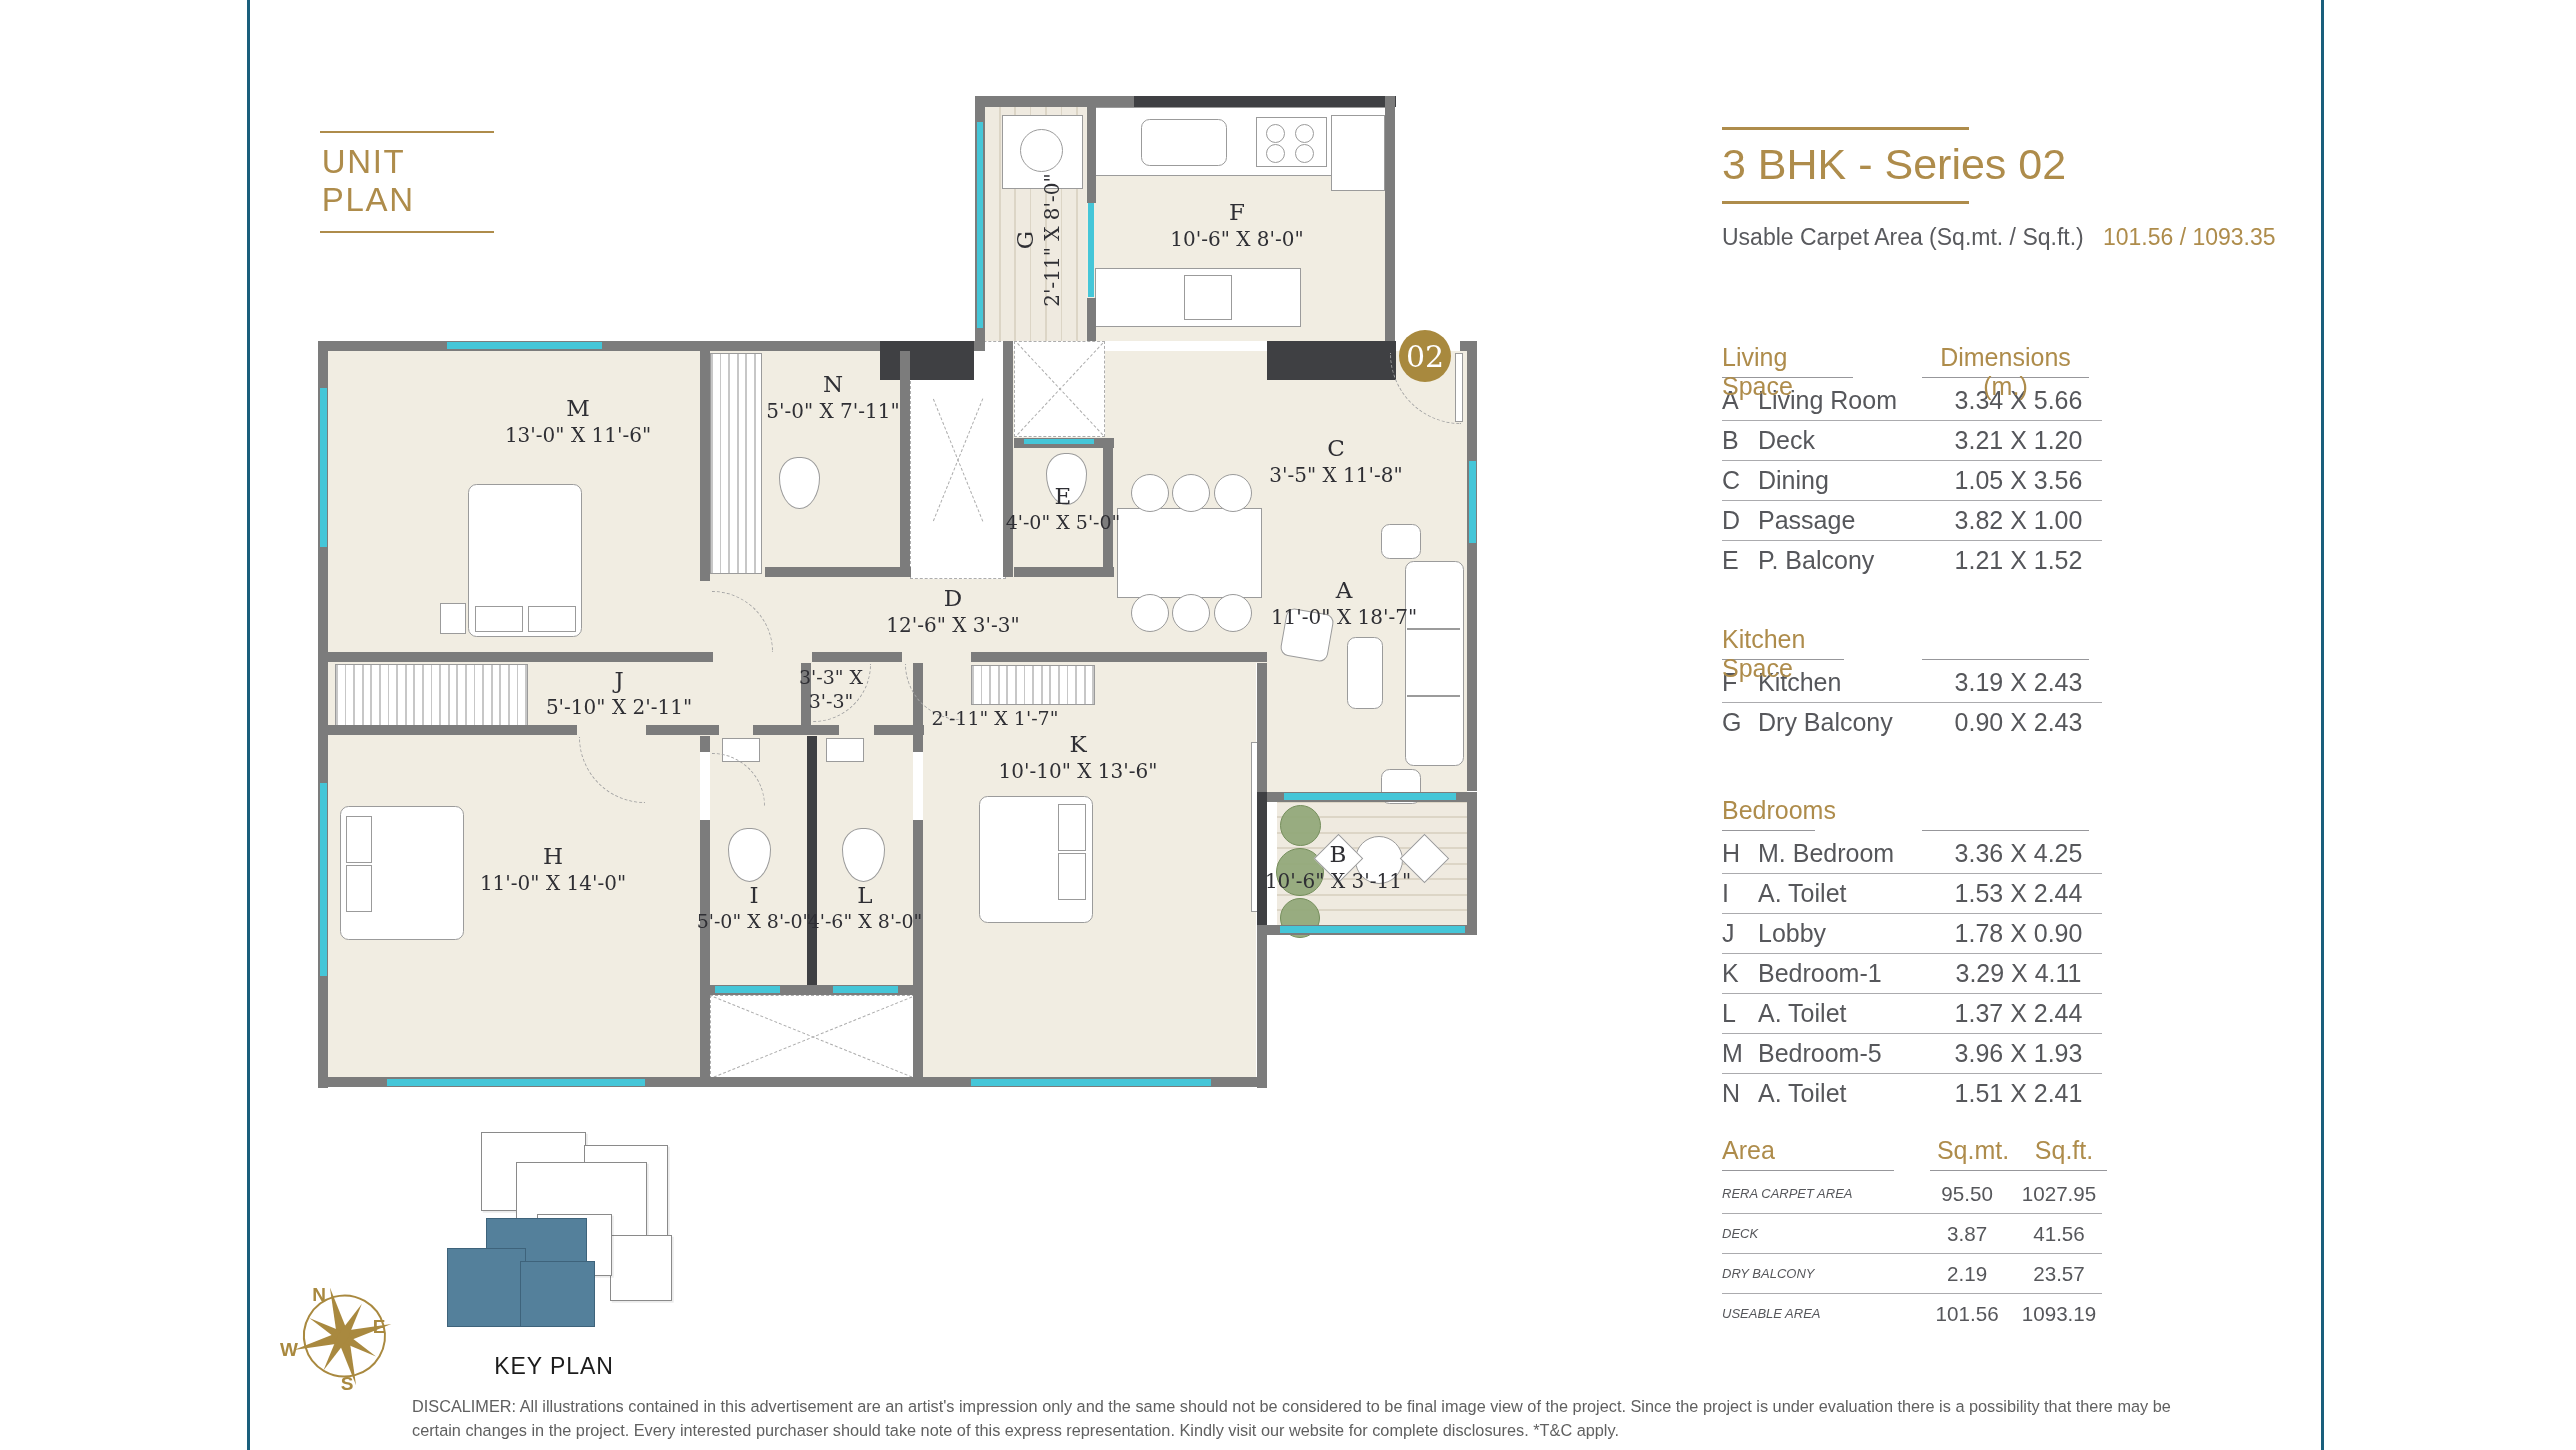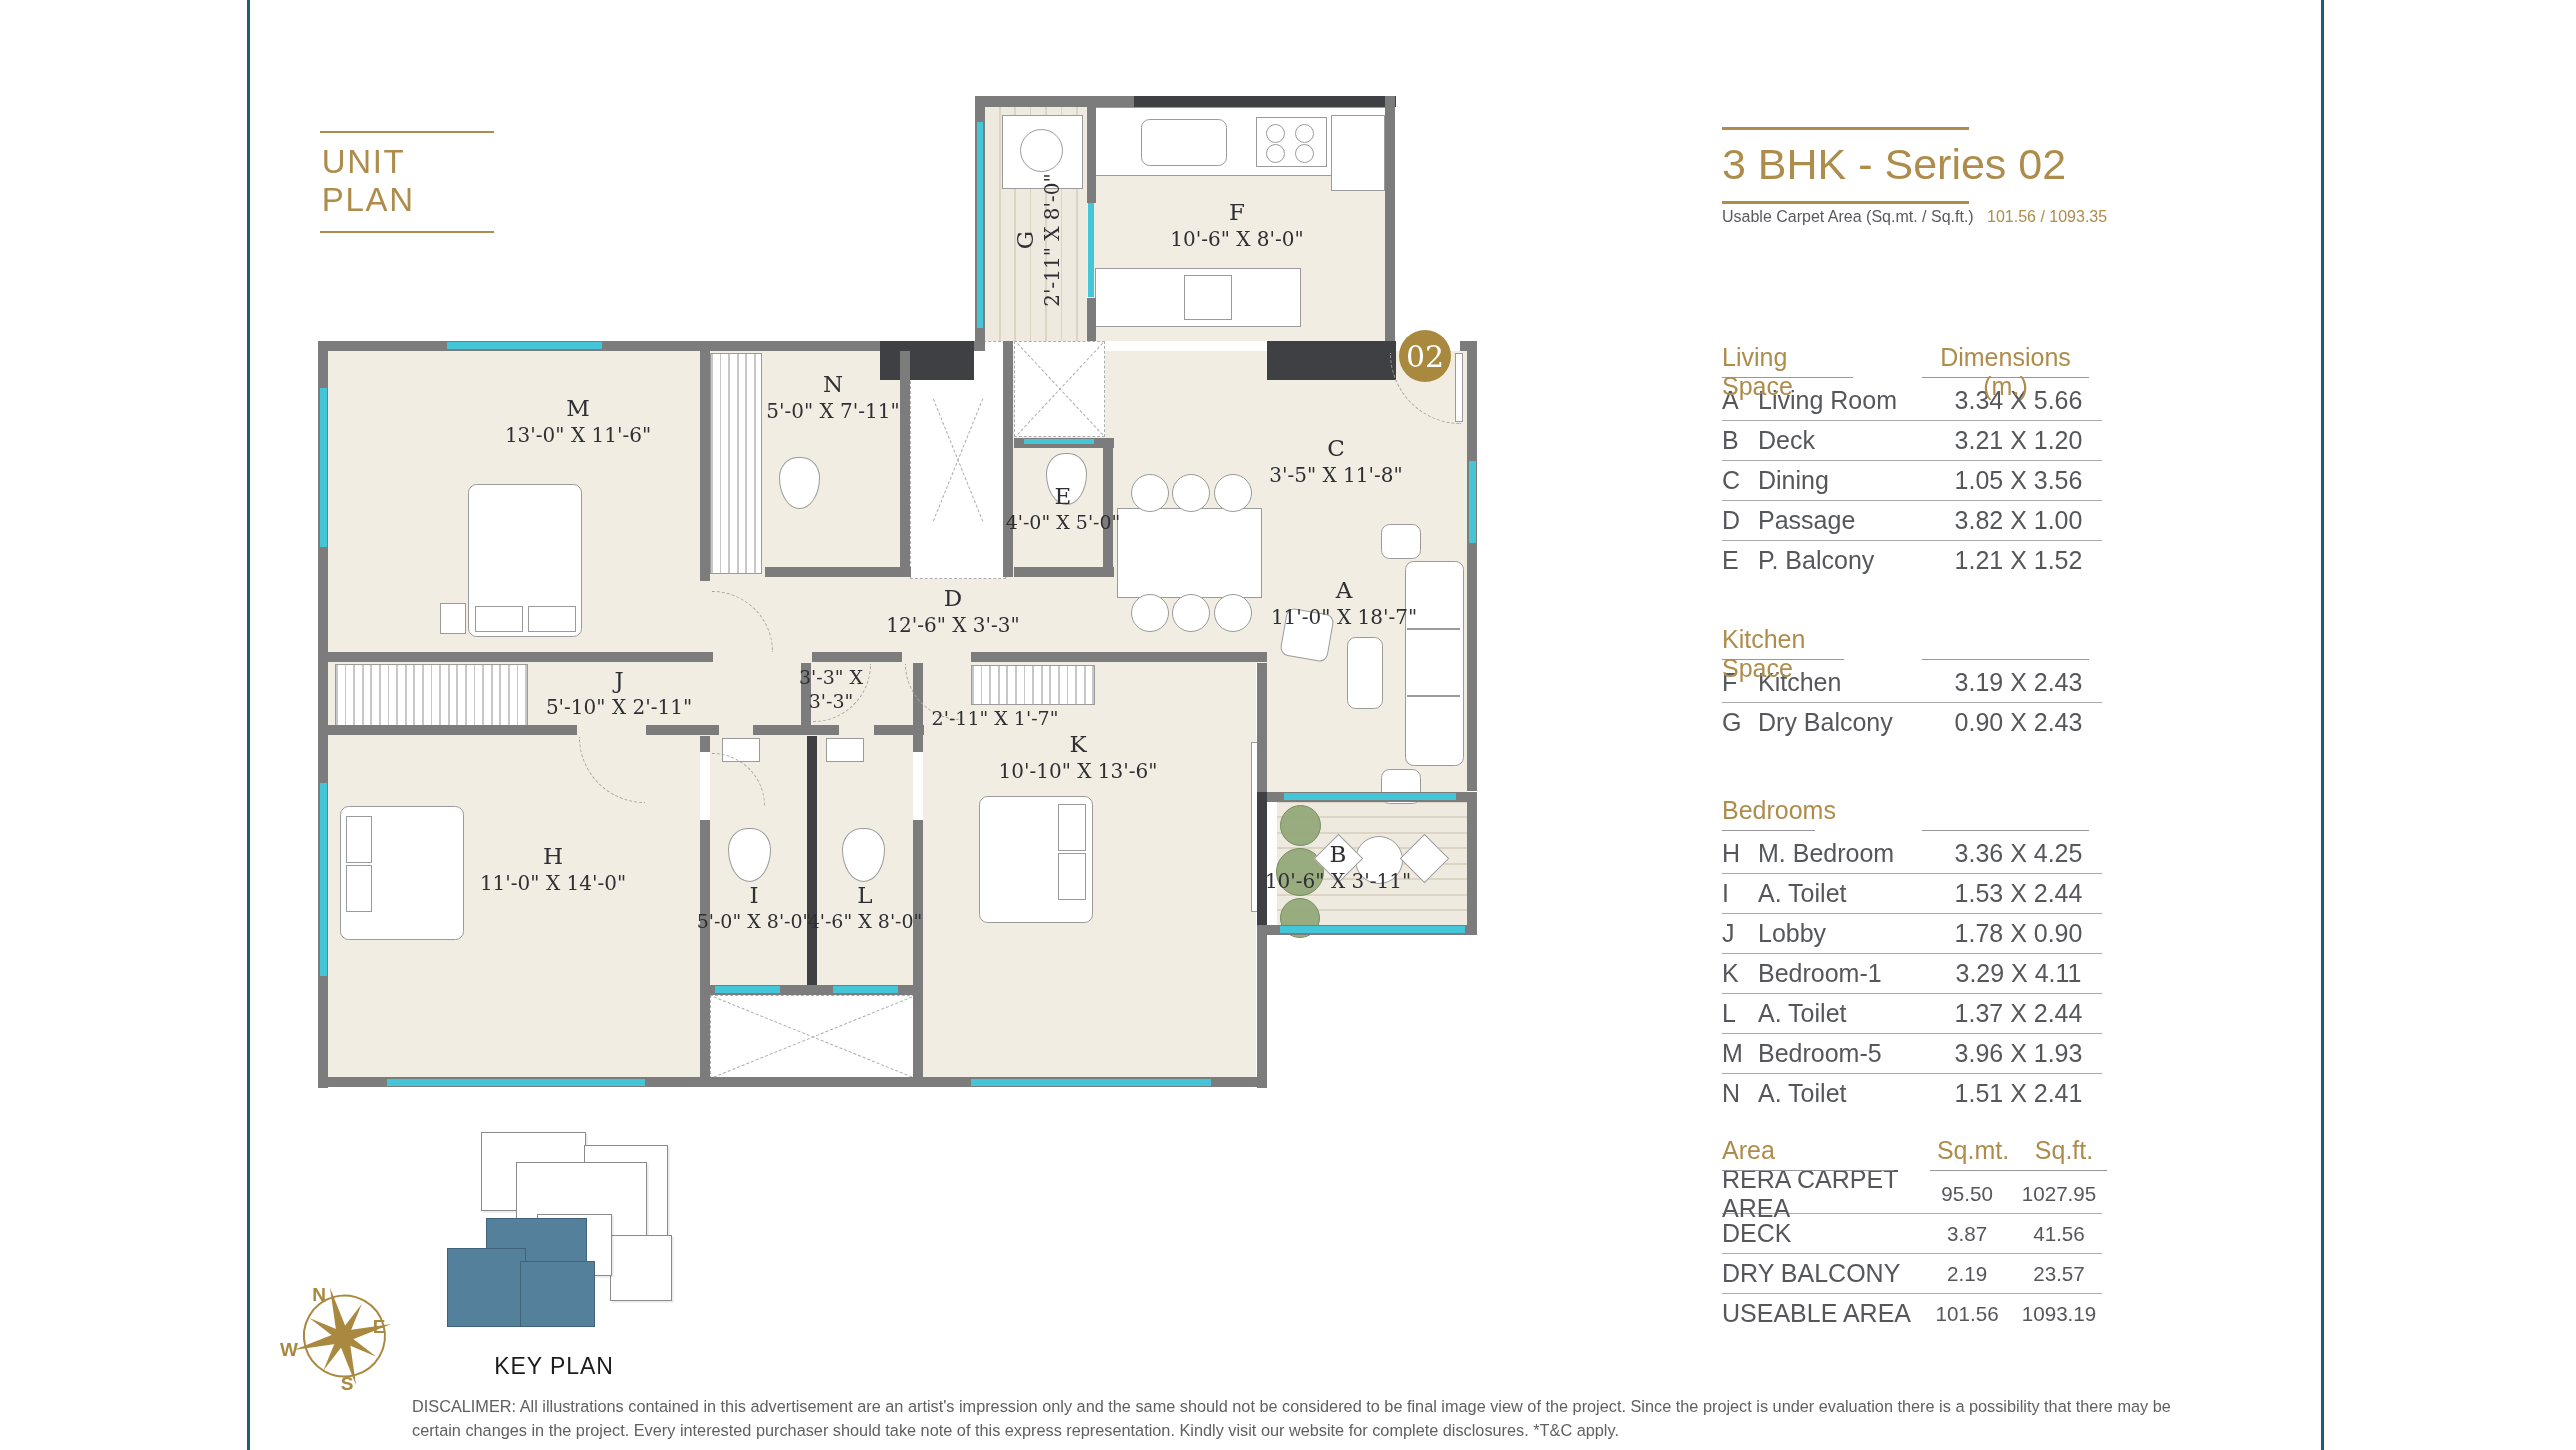--- a/index.html
+++ b/index.html
@@ -8,33 +8,33 @@
   .abs{position:absolute;}
   i{position:absolute;display:block;}
   
   .frameline{position:absolute;top:0;width:3.4px;height:1450px;background:#1A5F7C;}
   
   .unit-title{position:absolute;left:320px;top:131px;width:172px;text-align:left;
       color:#AE8C4B;font-size:33px;letter-spacing:1.7px;border-top:2.6px solid #AE8C4B;
       border-bottom:2.6px solid #AE8C4B;padding:10.3px 0 12px 1.7px;}
   .main-title{position:absolute;left:1722px;top:127px;width:247px;color:#AE8C4B;font-size:43px;
       border-top:3.4px solid #AE8C4B;border-bottom:3.4px solid #AE8C4B;padding:10.3px 0 12px 0;white-space:nowrap;}
-  .subtitle{position:absolute;left:1722px;top:208px;font-size:16px;color:#595A5E;white-space:nowrap;}
+  .subtitle{position:absolute;left:1722px;top:224px;font-size:23px;color:#595A5E;white-space:nowrap;}
   .subtitle .gold{color:#AE8C4B;}
   
   .sect{position:absolute;left:1722px;width:380px;}
   .sect-head{position:relative;height:38px;font-size:25px;color:#AE8C4B;}
   .sh-left{position:absolute;left:0;top:0;height:34px;border-bottom:1.7px solid #97979B;}
   .sh-dim{position:absolute;left:200px;top:0;width:167px;height:34px;text-align:center;border-bottom:1.7px solid #97979B;}
   .rows .row{display:flex;align-items:center;height:39px;font-size:25px;color:#56575B;}
   .rows .row + .row{border-top:1.7px solid #ABABAE;}
   .c-letter{width:36px;}
   .c-name{flex:1;}
   .c-dim{width:167px;text-align:center;}
-  .a-label{flex:1;font-size:25px;}
+  .a-label{flex:1;font-size:13px;font-style:italic;}
   .a-v1{width:91px;text-align:center;font-size:20.6px;}
   .a-v2{width:86px;text-align:center;font-size:20.6px;margin-left:3.4px;}
   .area-head .u1{position:absolute;left:0;top:0;width:172px;height:34px;border-bottom:1.7px solid #97979B;}
   .area-head .u2{position:absolute;left:208px;top:0;width:177px;height:34px;border-bottom:1.7px solid #97979B;}
   .area-head .t1{position:absolute;left:208px;width:86px;text-align:center;}
   .area-head .t2{position:absolute;left:299px;width:86px;text-align:center;}
   
   .plan{position:absolute;left:318px;top:96px;width:1202px;height:1000px;}
   .floor{position:absolute;background:#F1EDE2;}
   .stripe-v{background:repeating-linear-gradient(90deg,#EFEAE0 0 13.7px,#DCD5C6 13.7px 15.5px);}

